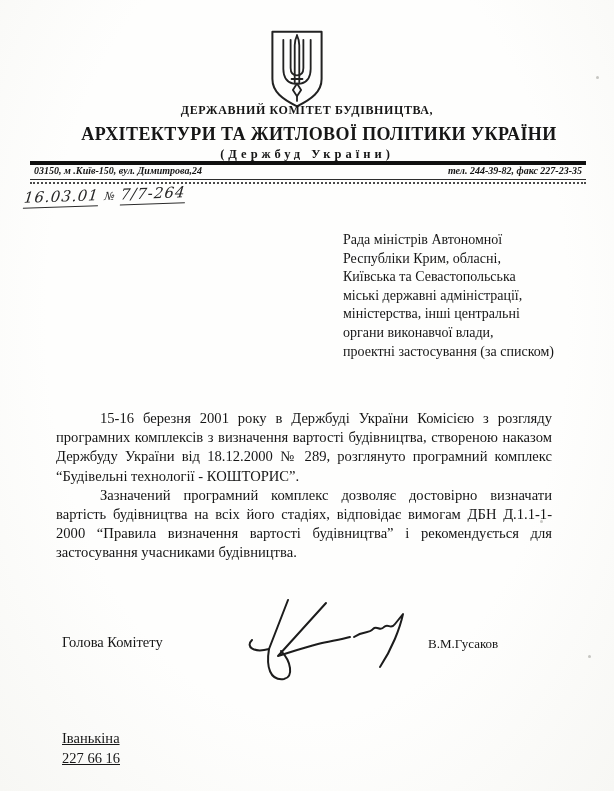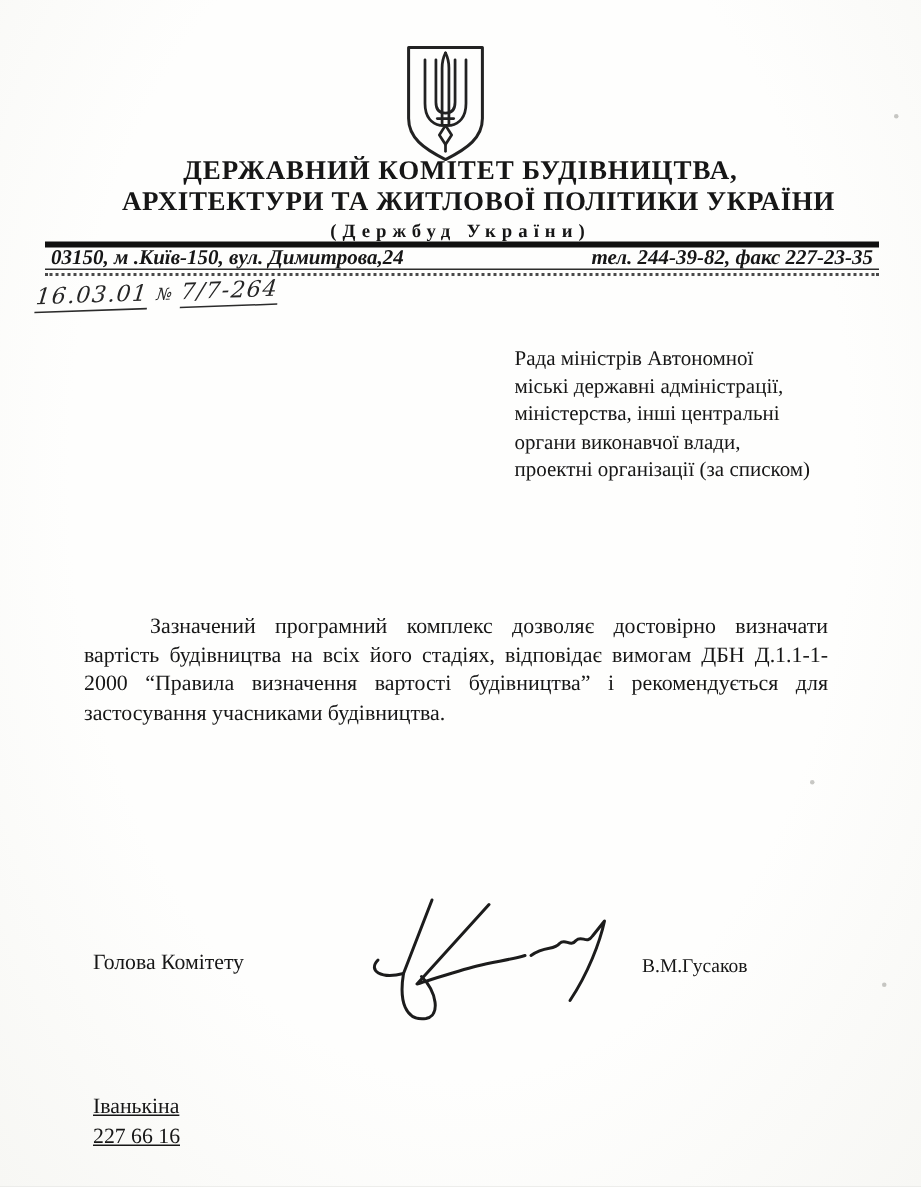--- a/index.html
+++ b/index.html
@@ -13,28 +13,28 @@
     overflow:hidden;
   }
   .pos{position:absolute;}
 
   
   .emblem{top:28px;left:266px;width:62px;height:82px;}
   .emblem svg{width:100%;height:100%;}
 
   
   .org1{top:103px;left:0;width:614px;text-align:center;
-        font-weight:bold;font-size:18px;letter-spacing:.6px;}
+        font-weight:bold;font-size:12px;letter-spacing:.6px;}
   .org2{top:124px;left:12px;width:614px;text-align:center;
         font-weight:bold;font-size:18px;letter-spacing:.4px;}
   .org-short{top:147px;left:0;width:614px;text-align:center;
         font-weight:bold;font-size:12.5px;letter-spacing:4px;}
   .rule-thick{top:161px;left:30px;width:556px;height:4px;background:#101010;}
   .addr-row{top:165px;left:34px;width:548px;display:flex;justify-content:space-between;
-        font-style:italic;font-weight:bold;font-size:14px;}
+        font-style:italic;font-weight:bold;font-size:10px;}
   .rule-thin{top:179px;left:30px;width:556px;height:1px;background:#2d2d2d;}
   .rule-dotted{top:182px;left:30px;width:556px;height:0;border-top:2px dotted #4a4a4a;}
 
   
   .reg{top:186px;left:24px;font-family:"DejaVu Serif", serif;font-style:italic;
        font-size:15px;color:#262626;transform:rotate(-2deg) skewX(-8deg);
        letter-spacing:1px;white-space:nowrap;}
   .reg .u{border-bottom:1.5px solid #2b2b2b;padding-bottom:1px;}
   .reg .no{font-size:11px;letter-spacing:0;}
 
@@ -94,27 +94,30 @@
   <div class="pos rule-dotted"></div>
 
   <div class="pos reg">
     <span class="u">16.03.01</span>
     <span class="no">№</span>
     <span class="u">7/7-264</span>
   </div>
 
   <div class="pos recipient">
     <div>Рада міністрів Автономної</div>
+    <div>Республіки Крим, обласні,</div>
+    <div>Київська та Севастопольська</div>
     <div>міські державні адміністрації,</div>
     <div>міністерства, інші центральні</div>
     <div>органи виконавчої влади,</div>
-    <div>проектні організації (за списком)</div>
+    <div>проектні застосування (за списком)</div>
   </div>
 
   <div class="pos body-text">
+    <p>15-16 березня 2001 року в Держбуді України Комісією з розгляду програмних комплексів з визначення вартості будівництва, створеною наказом Держбуду України від 18.12.2000 № 289, розглянуто програмний комплекс “Будівельні технології - КОШТОРИС”.</p>
     <p>Зазначений програмний комплекс дозволяє достовірно визначати вартість будівництва на всіх його стадіях, відповідає вимогам ДБН Д.1.1-1-2000 “Правила визначення вартості будівництва” і рекомендується для застосування учасниками будівництва.</p>
   </div>
 
   <div class="pos sig-title">Голова Комітету</div>
 
   <div class="pos sig-mark">
     <svg viewBox="0 0 210 110" fill="none" stroke="#1c1c1c" stroke-width="2" stroke-linecap="round" stroke-linejoin="round">
       <path d="M20 52 C13 59 22 65 37 61 L56 12"></path>
       <path d="M37 61 C34 79 38 93 52 91 C62 89 59 73 49 63"></path>
       <path d="M94 15 L46 68 C62 63 74 59 86 56 C98 53 108 52 118 49"></path>

